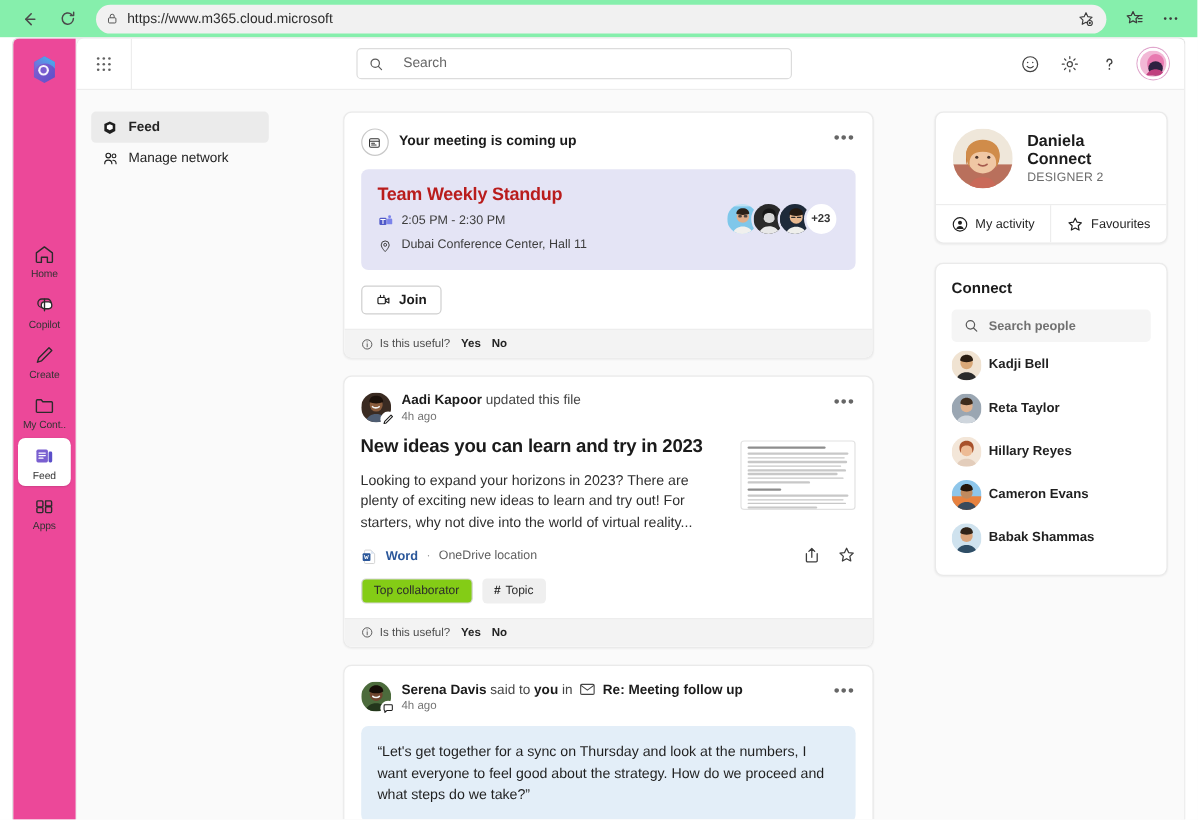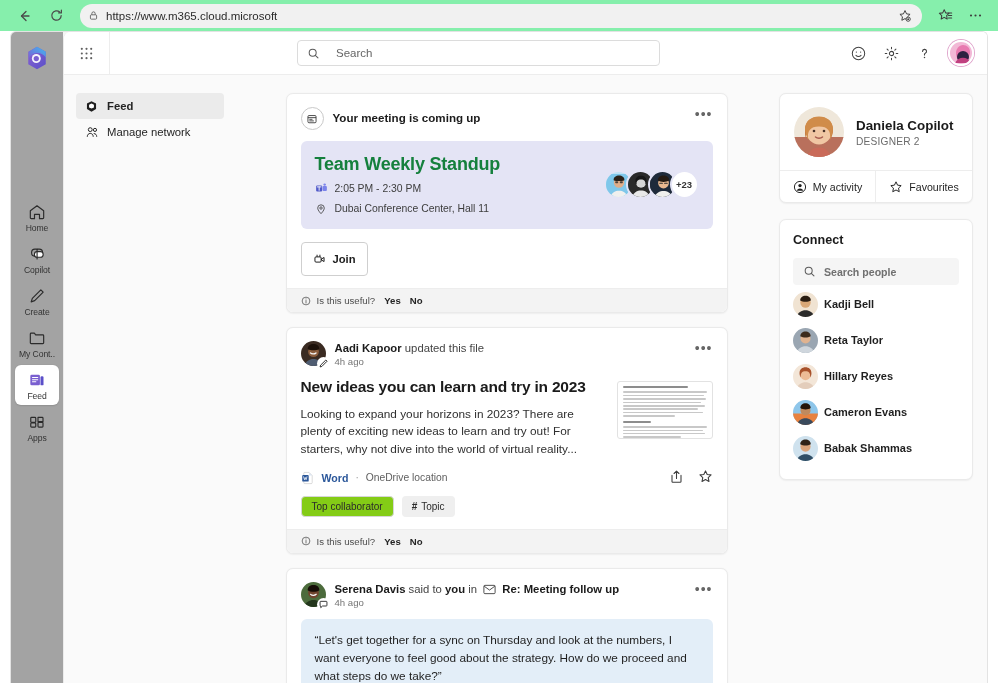--- a/index.html
+++ b/index.html
@@ -61,21 +61,21 @@
     border-top-right-radius: 6px;
     border: 1px solid #e3e3e3;
     border-bottom: none;
     overflow: hidden;
     display: flex;
   }
 
   
   .left-rail {
     width: 52px;
-    background: #a3a3a3;
+    background: #ec4899;
     flex: 0 0 52px;
     display: flex;
     flex-direction: column;
     align-items: center;
     position: relative;
   }
   .m365-logo {
     margin-top: 12px;
     width: 28px; height: 28px;
   }
@@ -270,23 +270,23 @@
   .meeting-block {
     margin-top: 11px;
     background: #e4e4f5;
     border-radius: 6px;
     padding: 13px 14px 14px;
     display: flex;
     align-items: center;
   }
   .mb-left { flex: 1 1 auto; }
   .mb-title {
-    font-size: 18px;
+    font-size: 15px;
     font-weight: 700;
-    color: #15803d;
+    color: #b91c1c;
     letter-spacing: -0.2px;
   }
   .mb-row {
     display: flex; align-items: center; gap: 7px;
     margin-top: 7px;
     font-size: 10.4px;
     color: #3d3d3d;
   }
   .mb-row .mb-ico { width: 13px; height: 13px; display:flex; align-items:center; justify-content:center; flex:0 0 13px; }
   .avatars { display: flex; align-items: center; flex: 0 0 auto; }
@@ -306,21 +306,21 @@
     margin-left: -7px;
     display: flex; align-items: center; justify-content: center;
     font-size: 9.5px; font-weight: 600; color: #333;
   }
 
   .join-btn {
     margin-top: 13px;
     display: inline-flex;
     align-items: center;
     gap: 7px;
-    height: 34px;
+    height: 24px;
     padding: 0 11px;
     border: 1px solid #cfcfcf;
     border-radius: 4px;
     background: #fff;
     font-size: 11.2px;
     color: #1b1b1b;
     font-weight: 600;
   }
 
   .useful-bar {
@@ -958,21 +958,21 @@
                 <circle cx="25" cy="25" r="12.5" fill="#f0c7a4"></circle>
                 <path d="M11 23c0-8.4 6.2-13 14-13s14 4.6 14 13c0 3.4-1 6.6-2.4 8.2.8-6.6-1.6-13.5-11.6-13.5S11.4 24.6 12.2 31.2C10.9 29.6 11 26.4 11 23z" fill="#c2763a"></path>
                 <path d="M11 22c0-8 6.2-12.6 14-12.6S39 14 39 22c0 3-1.6 8-3 11 1.2-9-2-13.5-11-13.5S13 24 14.2 33c-1.6-3-3.2-8-3.2-11z" fill="#d08c4a"></path>
                 <circle cx="20" cy="24" r="1.3" fill="#4a332a"></circle>
                 <circle cx="30" cy="24" r="1.3" fill="#4a332a"></circle>
                 <path d="M21.5 30c1.8 1.6 5.2 1.6 7 0" stroke="#a65a4e" stroke-width="1.5" fill="none" stroke-linecap="round"></path>
                 <path d="M13 50c1.8-6.6 6.6-9.6 12-9.6S35.2 43.4 37 50z" fill="#c96a59"></path>
               </svg>
             </div>
             <div>
-              <div class="pc-name">Daniela Copilot</div>
+              <div class="pc-name">Daniela Connect</div>
               <div class="pc-role">DESIGNER 2</div>
             </div>
           </div>
           <div class="pc-actions">
             <div class="pc-action">
               <span>
                 <svg width="14" height="14" viewBox="0 0 16 16" fill="none" stroke="#1f1f1f" stroke-width="1.1">
                   <circle cx="8" cy="8" r="6.4"></circle>
                   <circle cx="8" cy="6.4" r="1.9" fill="#1f1f1f" stroke="none"></circle>
                   <path d="M4.4 12.4c.5-1.9 1.9-2.8 3.6-2.8s3.1.9 3.6 2.8" fill="#1f1f1f" stroke="none"></path>

